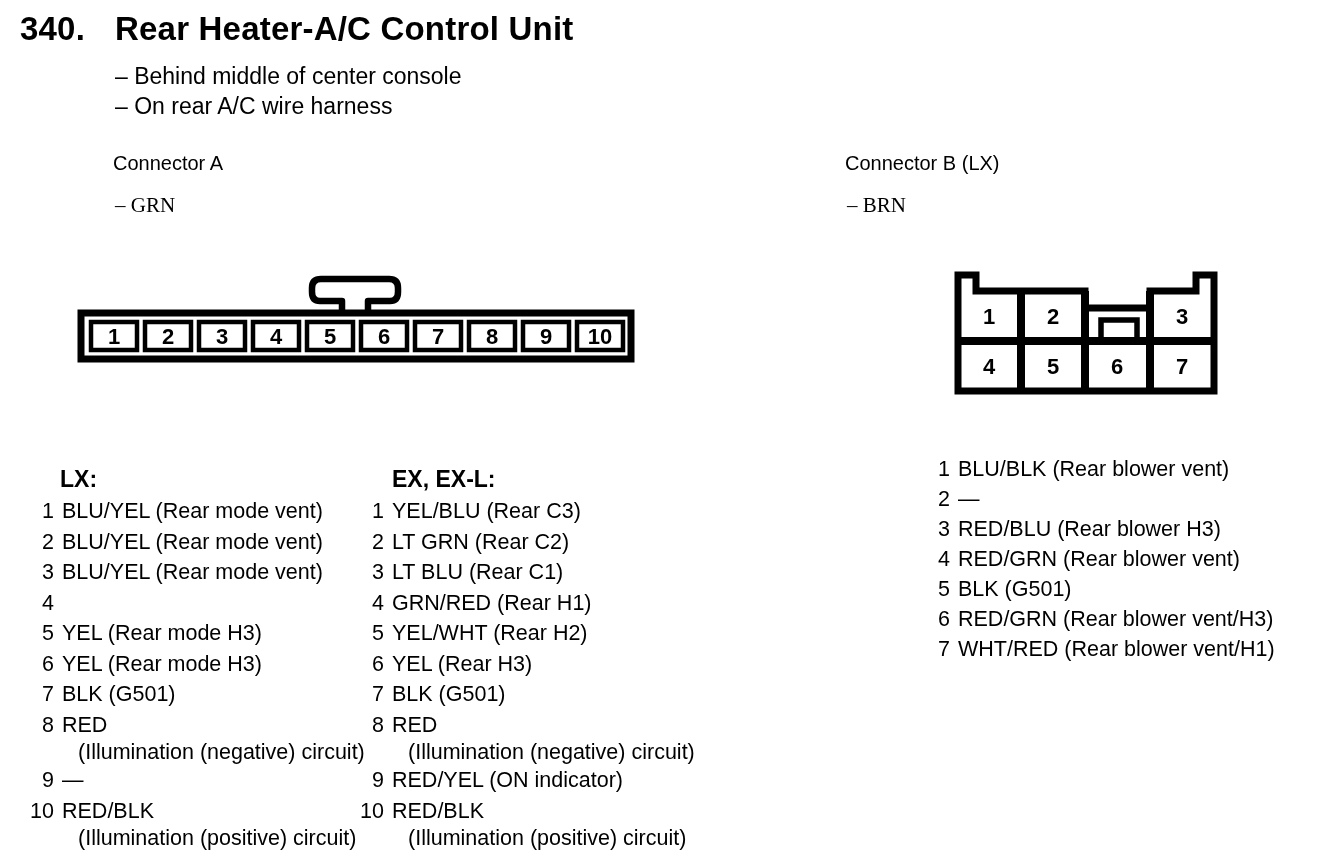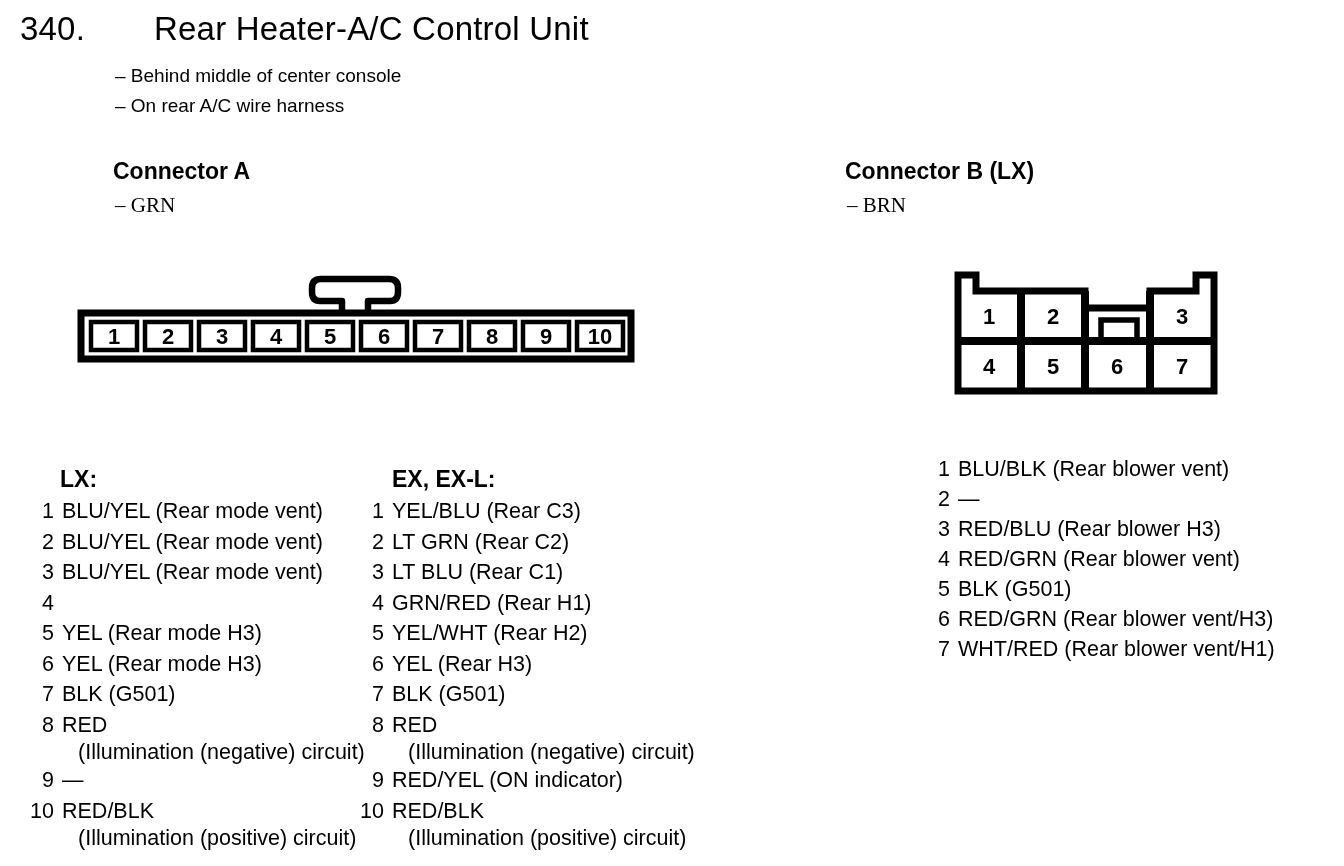--- a/index.html
+++ b/index.html
@@ -2,24 +2,24 @@
 <html><head>
 <meta charset="utf-8">
 <style>
   html,body{margin:0;padding:0;}
   body{
     width:1344px;height:866px;background:#ffffff;color:#000000;
     font-family:"Liberation Sans","DejaVu Sans",sans-serif;
   }
   .page{position:relative;width:1344px;height:866px;overflow:hidden;background:#ffffff;}
   .abs{position:absolute;}
-  .title{left:20px;top:10px;display:flex;font-size:33px;font-weight:normal;white-space:nowrap;letter-spacing:0.2px;gap:39px;}
+  .title{left:20px;top:10px;display:flex;font-size:33px;font-weight:bold;white-space:nowrap;letter-spacing:0.2px;}
   .tnum{width:95px;flex:none;}
-  .bullets{left:115px;top:61px;font-size:19px;line-height:30px;white-space:nowrap;}
-  .conn-head{top:158px;font-size:23px;font-weight:bold;white-space:nowrap;}
+  .bullets{left:115px;top:61px;font-size:23px;line-height:30px;white-space:nowrap;}
+  .conn-head{top:152px;font-size:20px;font-weight:normal;white-space:nowrap;}
   .wire-note{top:193px;font-size:21px;white-space:nowrap;font-family:Liberation Serif, serif;}
   .list-head{top:458px;font-size:23px;font-weight:bold;white-space:nowrap;margin-top:8px;}
   .plist{font-size:21.5px;white-space:nowrap;}
   .pin-row{display:flex;line-height:30.5px;}
   .plist-b .pin-row{line-height:30px;}
   .pin-num{width:24px;text-align:right;flex:none;}
   .pin-text{margin-left:8px;}
   .pin-cont{margin-left:48px;line-height:25px;}
   .pn{font-size:22px;font-weight:bold;text-anchor:middle;fill:#000;stroke:none;}
 </style>

